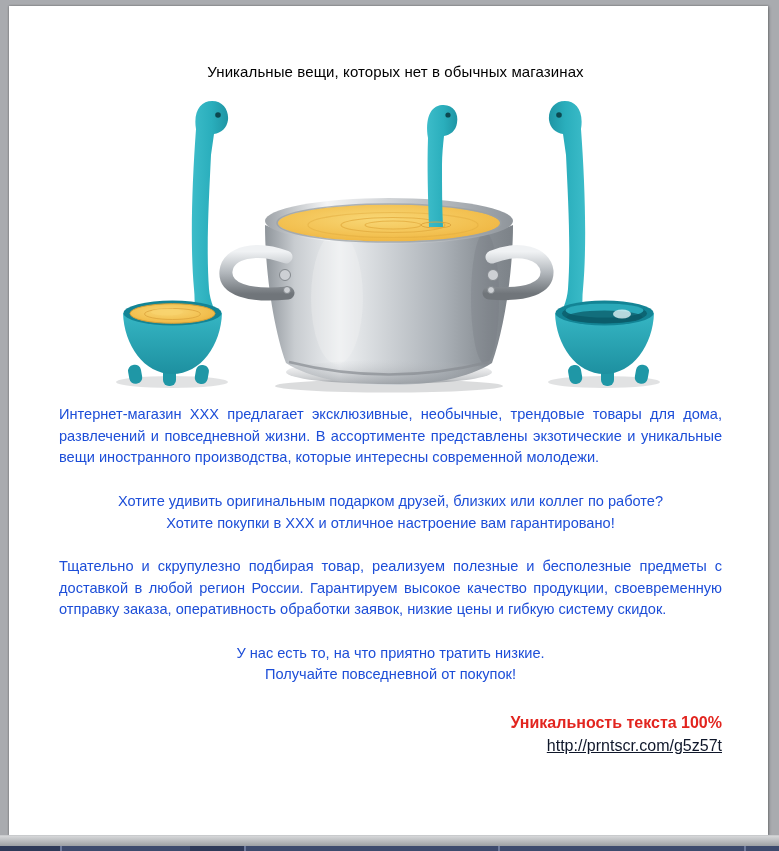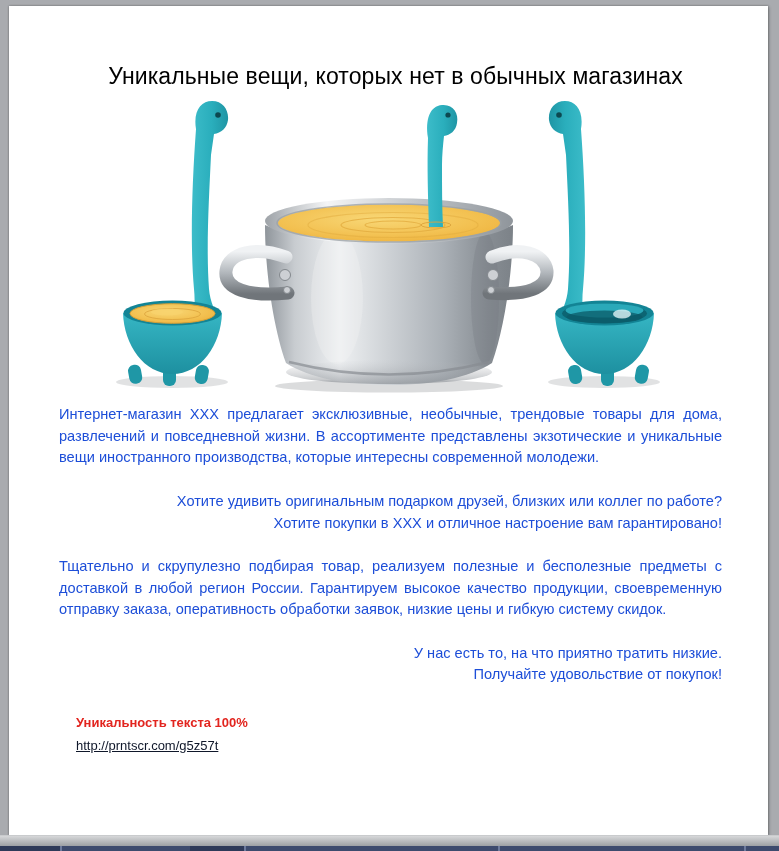--- a/index.html
+++ b/index.html
@@ -8,36 +8,36 @@
     background:#a9abaf;
     font-family:"Liberation Sans","DejaVu Sans",sans-serif;
   }
   .page{
     position:absolute;left:9px;top:6px;width:759px;height:829px;
     background:#ffffff;
     box-shadow:0 0 2px rgba(0,0,0,.35), 1px 1px 3px rgba(0,0,0,.25);
   }
   .doc-title{
     position:absolute;top:57px;left:14px;right:0;
-    text-align:center;font-size:23px;font-weight:400;color:#000;
+    text-align:center;font-size:15px;font-weight:400;color:#000;
     letter-spacing:.1px;margin:0;
   }
   .figure{
     position:absolute;top:87px;left:88px;width:583px;height:300px;
   }
   .textcol{
     position:absolute;top:398px;left:50px;right:46px;
     font-size:14.6px;line-height:21.7px;color:#1d4ed8;
   }
   .textcol p{margin:0 0 21.7px 0;text-align:justify;}
-  .textcol p.lines{text-align:right;}
+  .textcol p.lines{text-align:center;}
   .line{display:block;}
   .note-block{
-    position:absolute;top:706px;left:67px;right:46px;
-    font-size:13px;line-height:22.5px;
+    position:absolute;top:706px;left:45px;right:46px;
+    font-size:16px;line-height:22.5px;text-align:right;
   }
   .note{font-weight:bold;}
   .src-link{text-decoration:underline;cursor:pointer;}
   .bottom-band{
     position:absolute;left:0;top:835px;width:779px;height:11px;
     background:linear-gradient(#d6d7d9,#9da0a4);
     border-top:1px solid #c9cbcd;box-sizing:border-box;
   }
   .taskbar{
     position:absolute;left:0;top:846px;width:779px;height:5px;
@@ -171,21 +171,21 @@
 
   <div class="textcol">
     <p>Интернет-магазин XXX предлагает эксклюзивные, необычные, трендовые товары для дома, развлечений и повседневной жизни. В ассортименте представлены экзотические и уникальные вещи иностранного производства, которые интересны современной молодежи.</p>
     <p class="lines">
       <span class="line">Хотите удивить оригинальным подарком друзей, близких или коллег по работе?</span>
       <span class="line">Хотите покупки в XXX и отличное настроение вам гарантировано!</span>
     </p>
     <p>Тщательно и скрупулезно подбирая товар, реализуем полезные и бесполезные предметы с доставкой в любой регион России. Гарантируем высокое качество продукции, своевременную отправку заказа, оперативность обработки заявок, низкие цены и гибкую систему скидок.</p>
     <p class="lines">
       <span class="line">У нас есть то, на что приятно тратить низкие.</span>
-      <span class="line">Получайте удовольствие от покупок!</span>
+      <span class="line">Получайте повседневной от покупок!</span>
     </p>
   </div>
 
   <div class="note-block">
     <div class="note" style="color: rgb(226, 37, 31);">Уникальность текста 100%</div>
     <a class="src-link" href="#" style="color: #0f172a;">http://prntscr.com/g5z57t</a>
   </div>
 
 </div>
 

